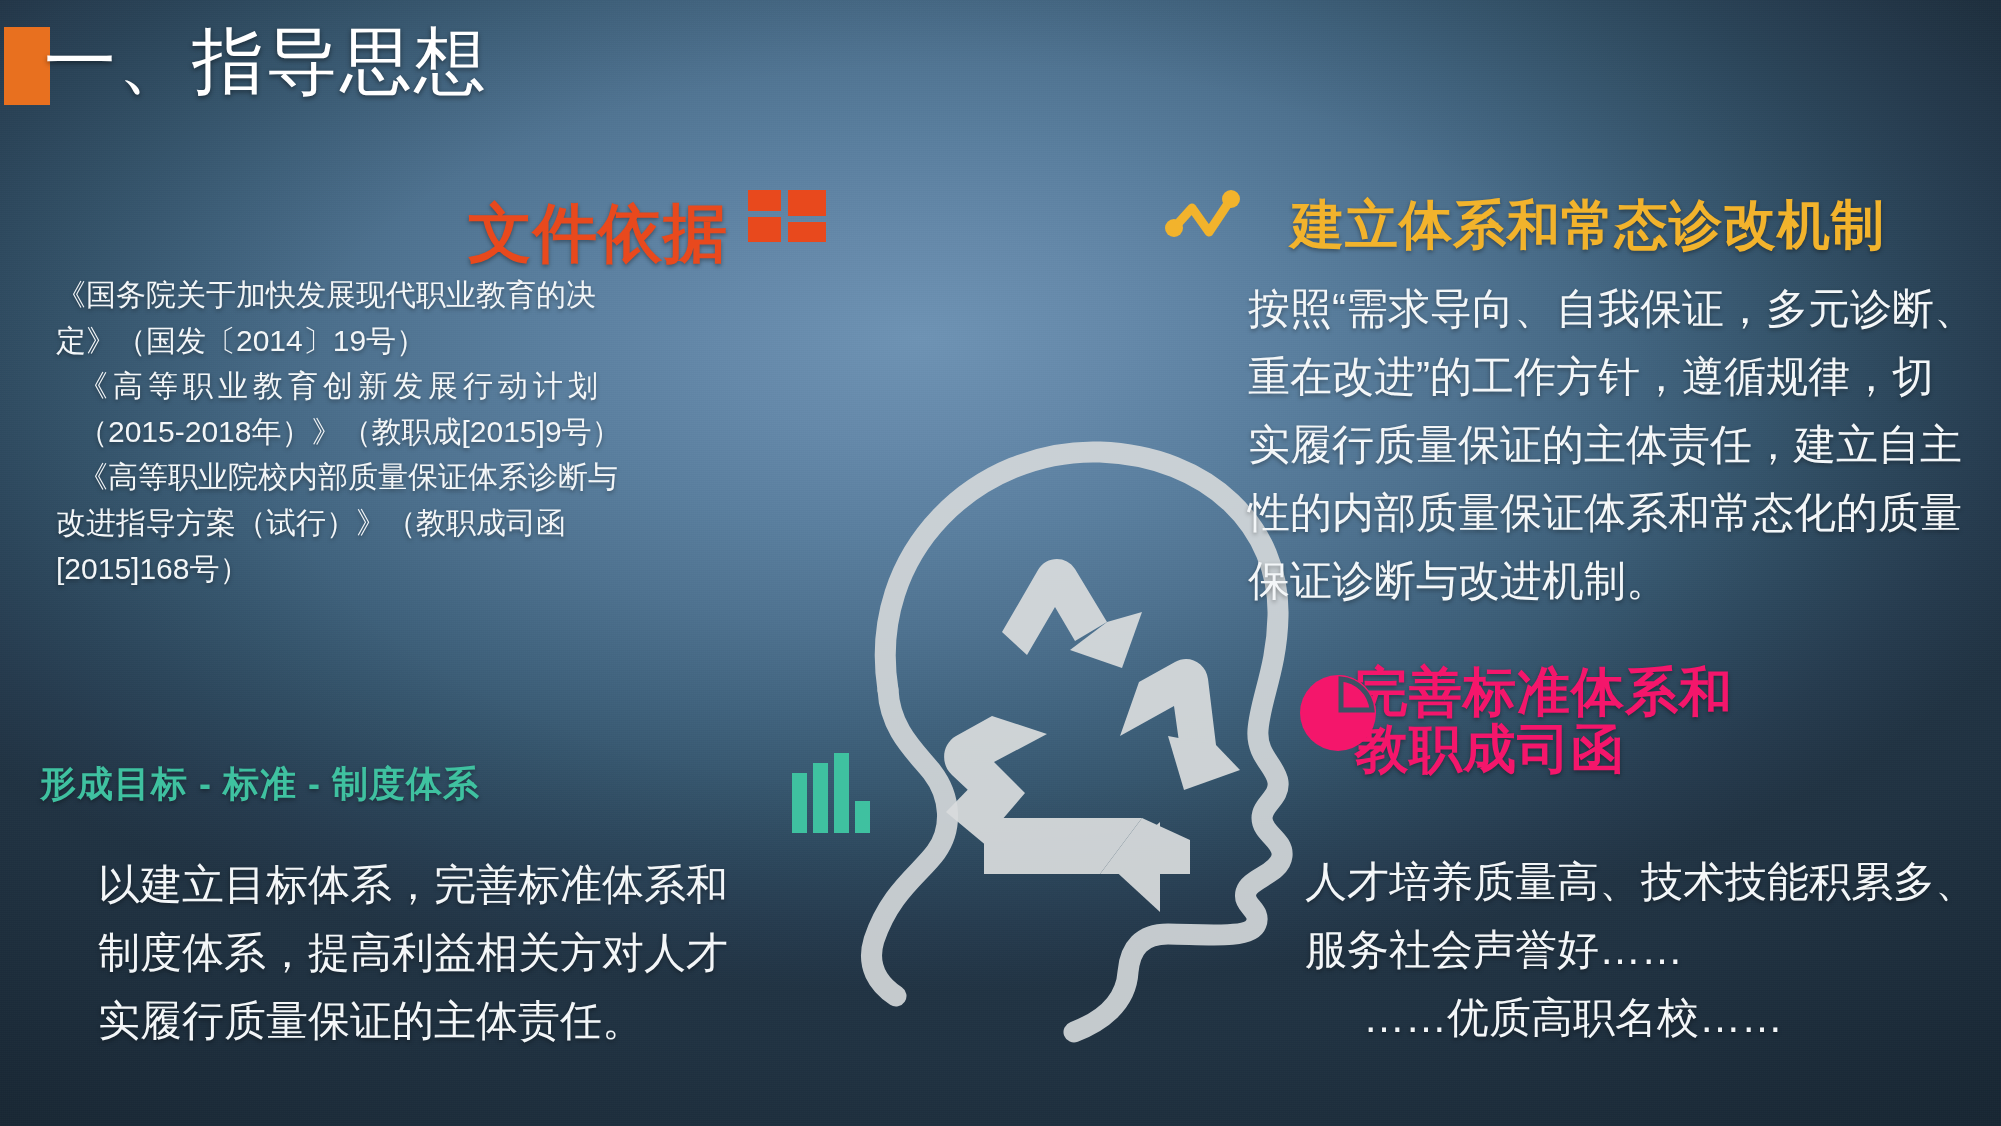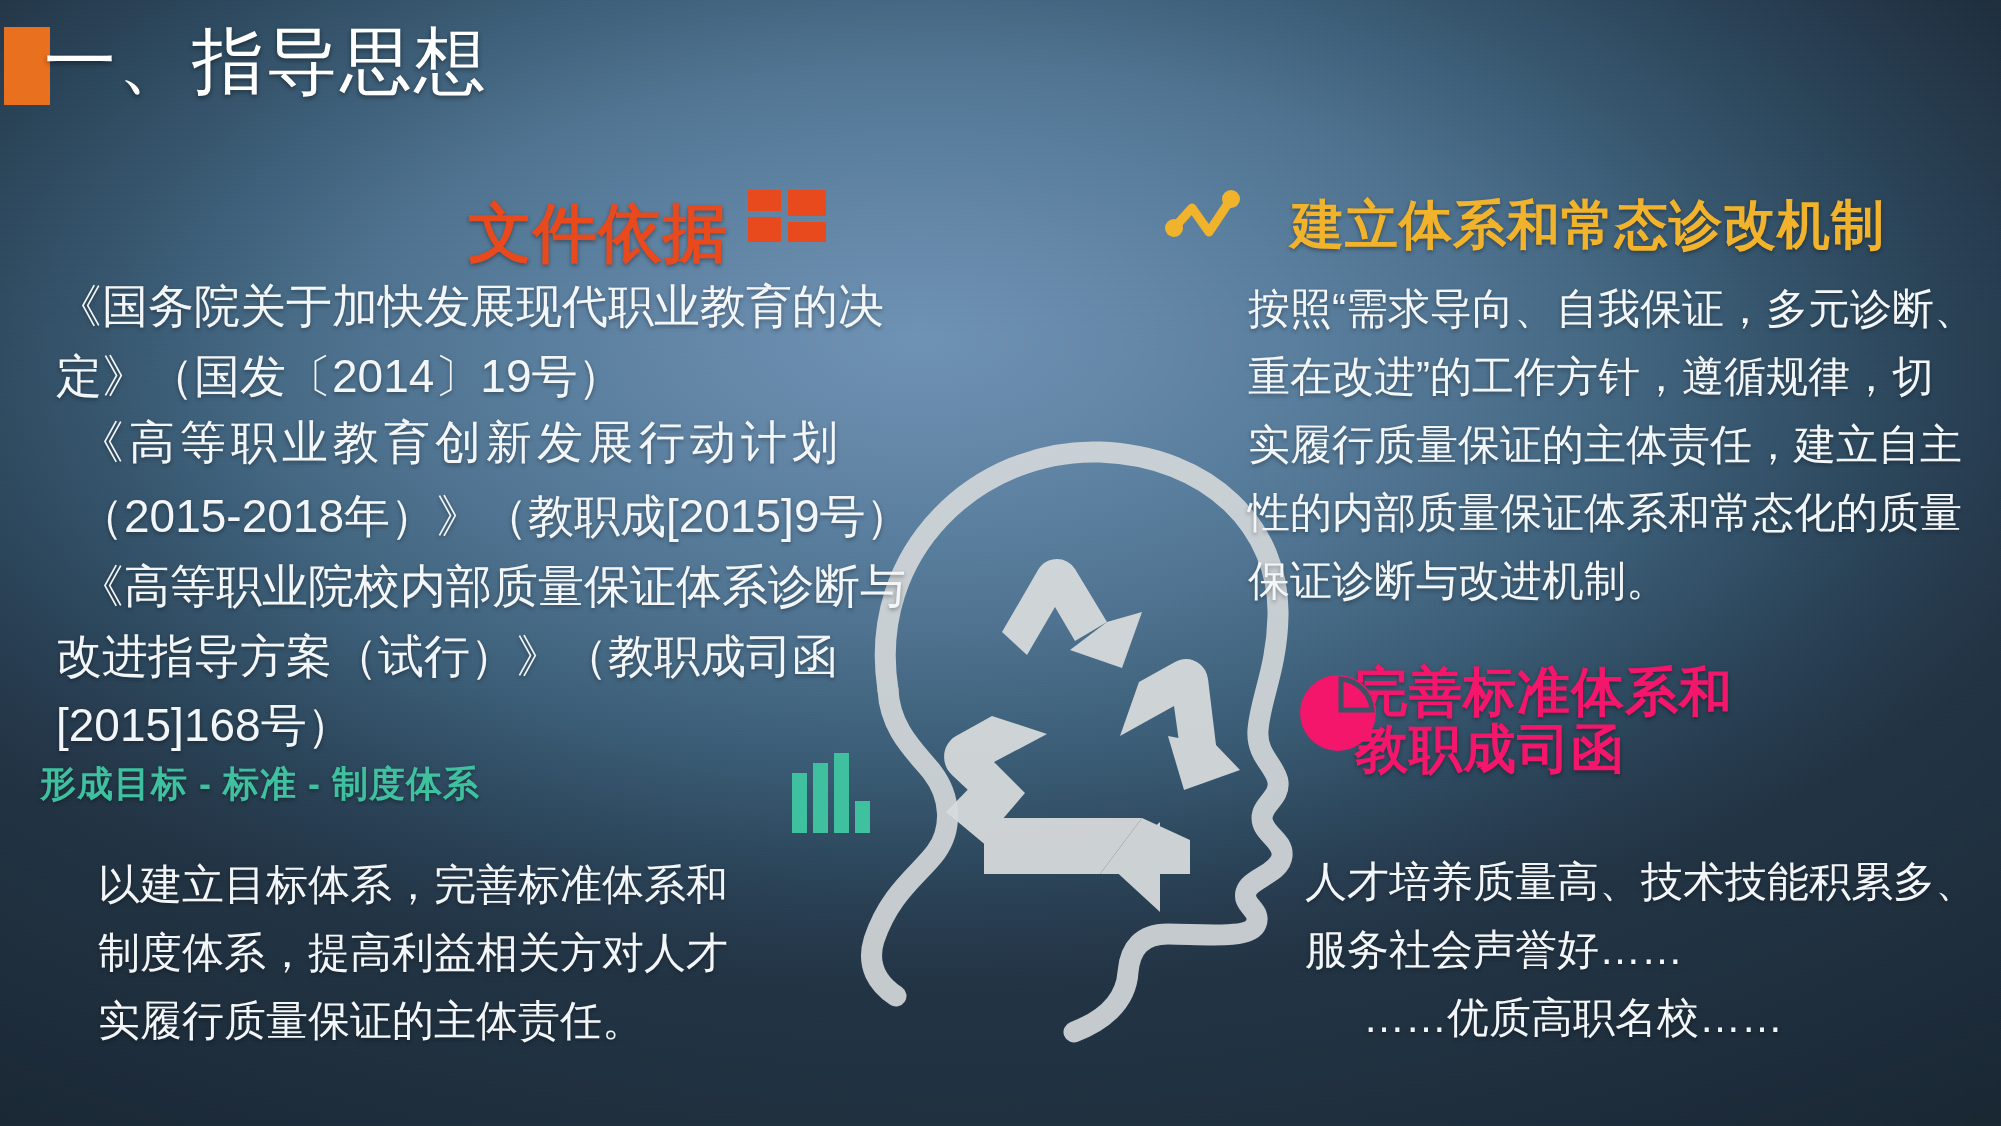--- a/index.html
+++ b/index.html
@@ -147,25 +147,25 @@
   .para {
     position: absolute;
     color: #f3f6f8;
     text-shadow: 0 2px 4px rgba(0,0,0,0.35);
     line-height: 1.52;
   }
   .p-files {
     left: 56px;
     top: 272px;
     width: 800px;
-    font-size: 46px;
+    font-size: 30px;
   }
   .p-files .l { display: block; white-space: nowrap; }
   .p-files .indent { padding-left: 22px; }
-  .p-files .spaced { letter-spacing: 5px; font-family: Liberation Mono, monospace; }
+  .p-files .spaced { letter-spacing: 5px; }
   .p-goal {
     left: 78px;
     top: 851px;
     width: 760px;
     font-size: 42px;
     line-height: 1.62;
     margin-left: 20px;
   }
   .p-goal .l { display: block; white-space: nowrap; }
   .p-system {

